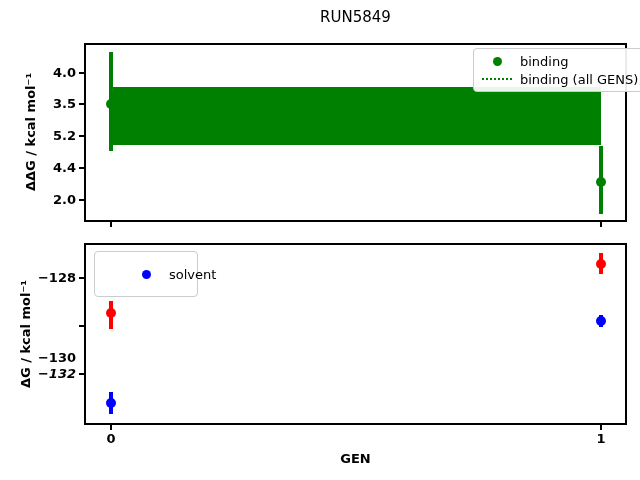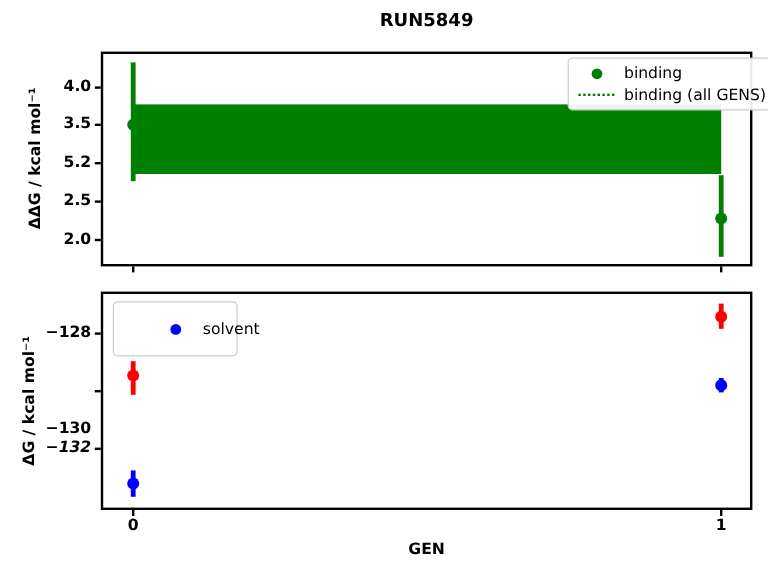--- a/index.html
+++ b/index.html
@@ -7,21 +7,21 @@
     width:640px; height:480px;
     background:#ffffff;
     font-family:"DejaVu Sans", sans-serif;
     position:relative;
     overflow:hidden;
   }
   .abs { position:absolute; }
   .fig-title {
     left:84px; top:8px; width:543px;
     text-align:center;
-    font-size:15px; font-weight:bold; color:#000;
+    font-size:15px; font-weight:normal; color:#000;
   }
   .panel {
     border:2px solid #000;
     background:#fff;
     box-sizing:content-box;
   }
   #top-panel    { left:84px; top:43px;  width:539px; height:175px; }
   #bottom-panel { left:84px; top:243px; width:539px; height:178px; }
 
   .band { background:#008000; z-index:1; }
@@ -82,21 +82,21 @@
 
   <div class="abs ytick" style="top:27px;"></div>
   <div class="abs ytick" style="top:58px;"></div>
   <div class="abs ytick" style="top:90px;"></div>
   <div class="abs ytick" style="top:122px;"></div>
   <div class="abs ytick" style="top:154px;"></div>
 
   <div class="abs ytick-label" style="top:20px;">4.0</div>
   <div class="abs ytick-label" style="top:51px;">3.5</div>
   <div class="abs ytick-label" style="top:83px;">5.2</div>
-  <div class="abs ytick-label" style="top:115px;">2.5</div>
+  <div class="abs ytick-label" style="top:115px;">4.4</div>
   <div class="abs ytick-label" style="top:147px;">2.0</div>
 
   <div class="abs xtick" style="left:24px;  top:177px;"></div>
   <div class="abs xtick" style="left:514px; top:177px;"></div>
 
   <div class="abs legend" style="left:355px; top:3px; width:178px; height:44px;margin-left:32px;">
     <div class="legend-row">
       <span class="legend-handle">
         <span class="legend-dot green"></span>
       </span>

